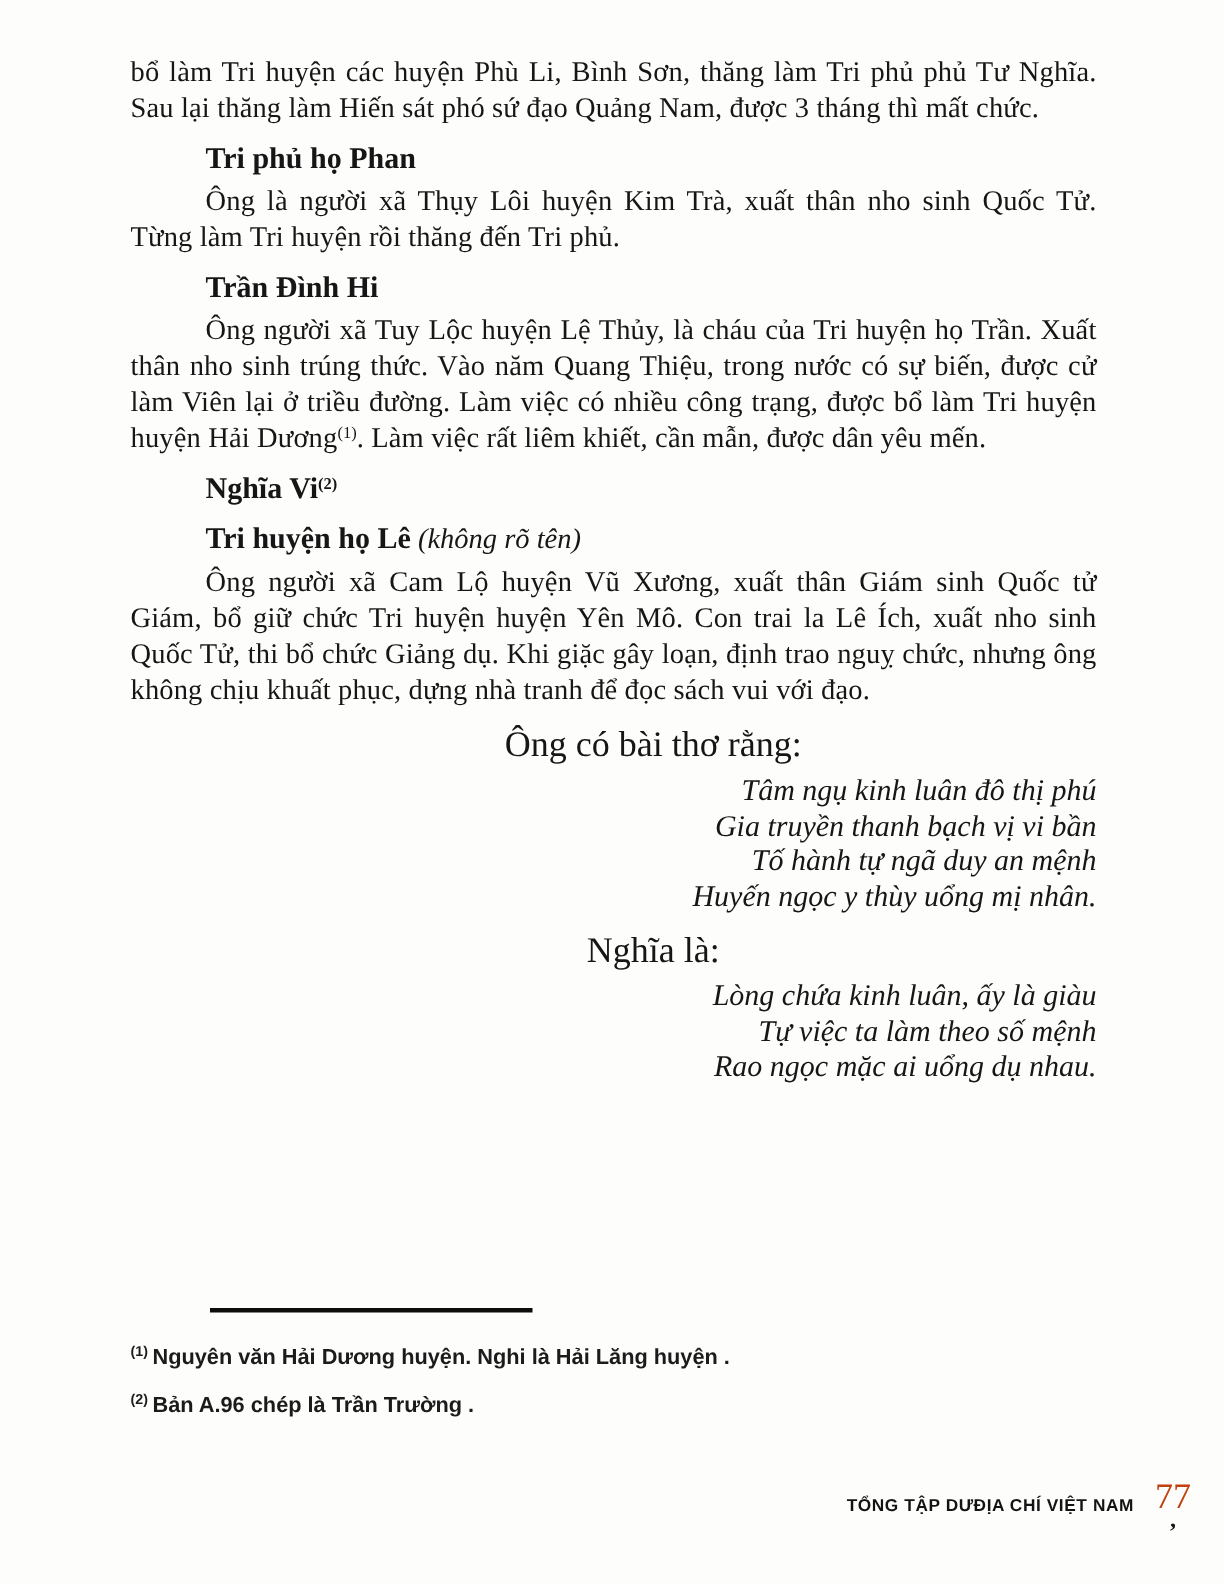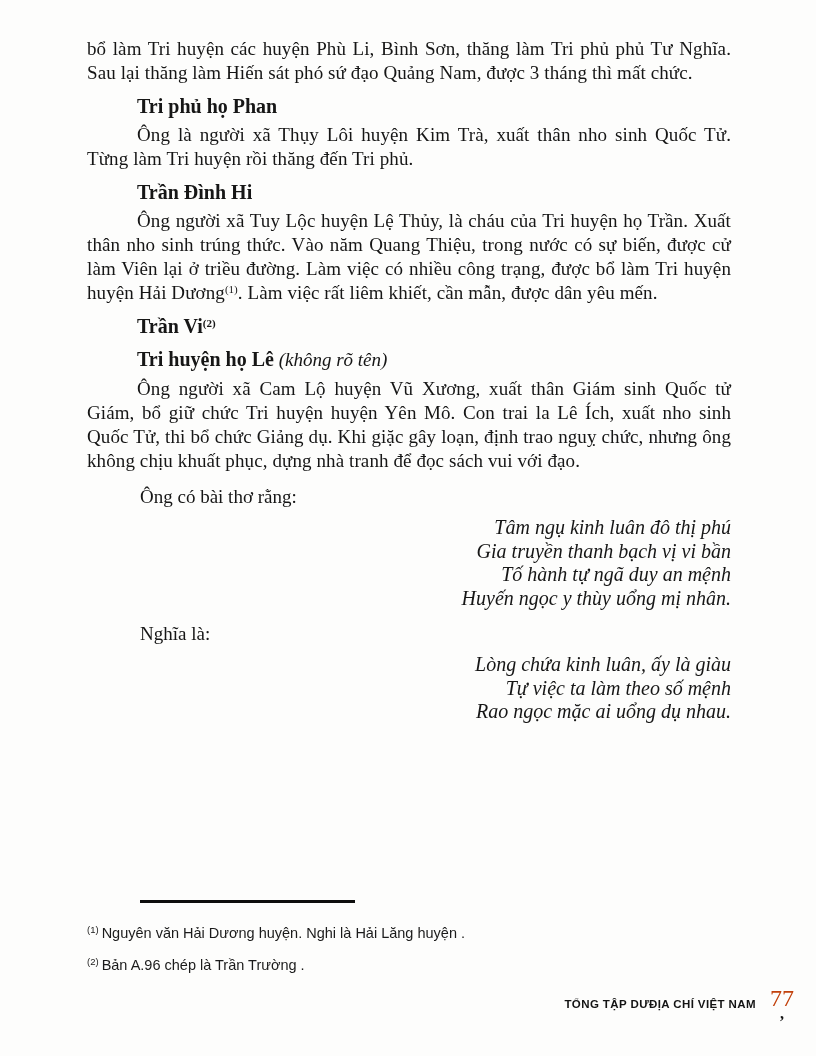--- a/index.html
+++ b/index.html
@@ -38,37 +38,39 @@
     font-size: 19px;
     font-style: italic;
   }
   sup.note-ref {
     font-size: 11px;
     line-height: 0;
     vertical-align: 6px;
     letter-spacing: 0;
   }
   .lead-in {
-    font-size: 19px;
+    font-size: 24px;
     line-height: 24px;
     margin: 12px 0 0 53px;
+    text-align: center;
   }
   .poem {
     font-style: italic;
     font-size: 20px;
     line-height: 23.5px;
     margin: 7px 0 0 63px;
     text-align: right;
   }
   .poem .poem-line { white-space: pre; }
   .footnote-block {
     position: absolute;
     left: 87px;
-    top: 900px;
+    top: 872px;
     width: 644px;
+    font-weight: bold;
   }
   .footnote-rule {
     width: 215px;
     height: 3px;
     background: #0d0d0d;
     margin: 0 0 18px 53px;
   }
   .footnote {
     font-family: "Liberation Sans", "DejaVu Sans", sans-serif;
     font-size: 14.5px;
@@ -119,21 +121,21 @@
 <div class="page">
 
   <p class="body-para">bổ làm Tri huyện các huyện Phù Li, Bình Sơn, thăng làm Tri phủ phủ Tư Nghĩa. Sau lại thăng làm Hiến sát phó sứ đạo Quảng Nam, được 3 tháng thì mất chức.</p>
 
   <h3 class="section-heading">Tri phủ họ Phan</h3>
   <p class="body-para indent">Ông là người xã Thụy Lôi huyện Kim Trà, xuất thân nho sinh Quốc Tử. Từng làm Tri huyện rồi thăng đến Tri phủ.</p>
 
   <h3 class="section-heading">Trần Đình Hi</h3>
   <p class="body-para indent"><span>Ông người xã Tuy Lộc huyện Lệ Thủy, là cháu của Tri huyện họ Trần. Xuất thân nho sinh trúng thức. Vào năm Quang Thiệu, trong nước có sự biến, được cử làm Viên lại ở triều đường. Làm việc có nhiều công trạng, được bổ làm Tri huyện huyện Hải Dương</span><sup class="note-ref">(1)</sup><span>. Làm việc rất liêm khiết, cần mẫn, được dân yêu mến.</span></p>
 
-  <h3 class="section-heading"><span>Trần Vi</span><sup class="note-ref">(2)</sup></h3>
+  <h3 class="section-heading"><span>Nghĩa Vi</span><sup class="note-ref">(2)</sup></h3>
 
   <h3 class="section-heading"><span>Tri huyện họ Lê</span><span class="heading-suffix"> (không rõ tên)</span></h3>
   <p class="body-para indent">Ông người xã Cam Lộ huyện Vũ Xương, xuất thân Giám sinh Quốc tử Giám, bổ giữ chức Tri huyện huyện Yên Mô. Con trai la Lê Ích, xuất nho sinh Quốc Tử, thi bổ chức Giảng dụ. Khi giặc gây loạn, định trao nguỵ chức, nhưng ông không chịu khuất phục, dựng nhà tranh để đọc sách vui với đạo.</p>
 
   <p class="lead-in">Ông có bài thơ rằng:</p>
   <div class="poem">
     <div class="poem-line">Tâm ngụ kinh luân đô thị phú</div>
     <div class="poem-line">Gia truyền thanh bạch vị vi bần</div>
     <div class="poem-line">Tố hành tự ngã duy an mệnh</div>
     <div class="poem-line">Huyến ngọc y thùy uổng mị nhân.</div>

